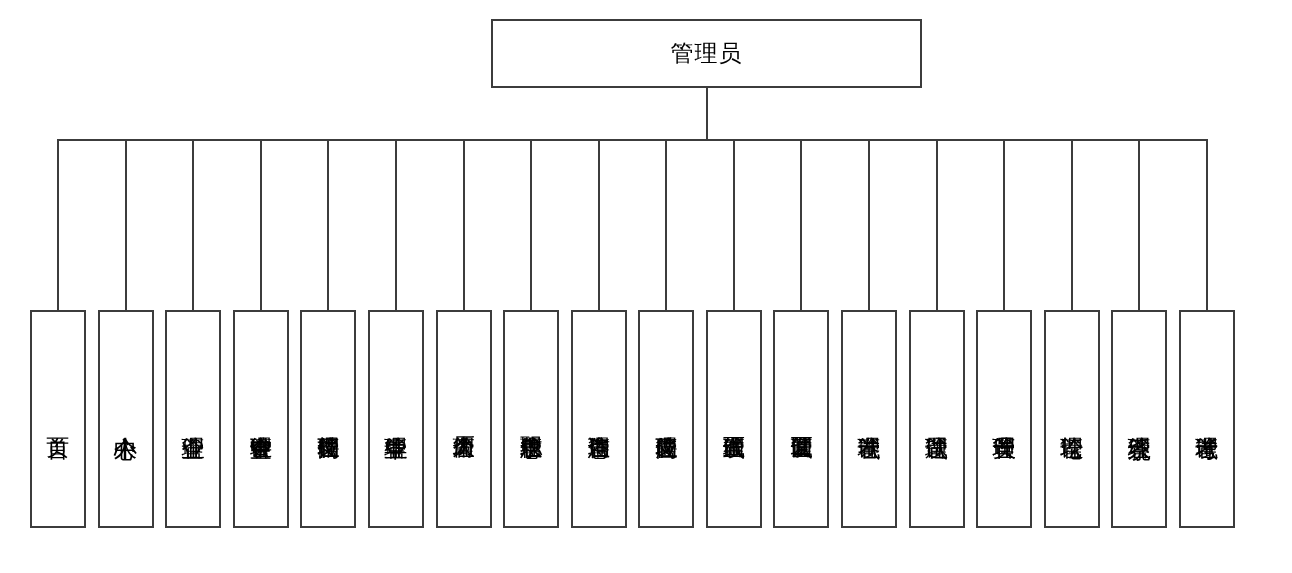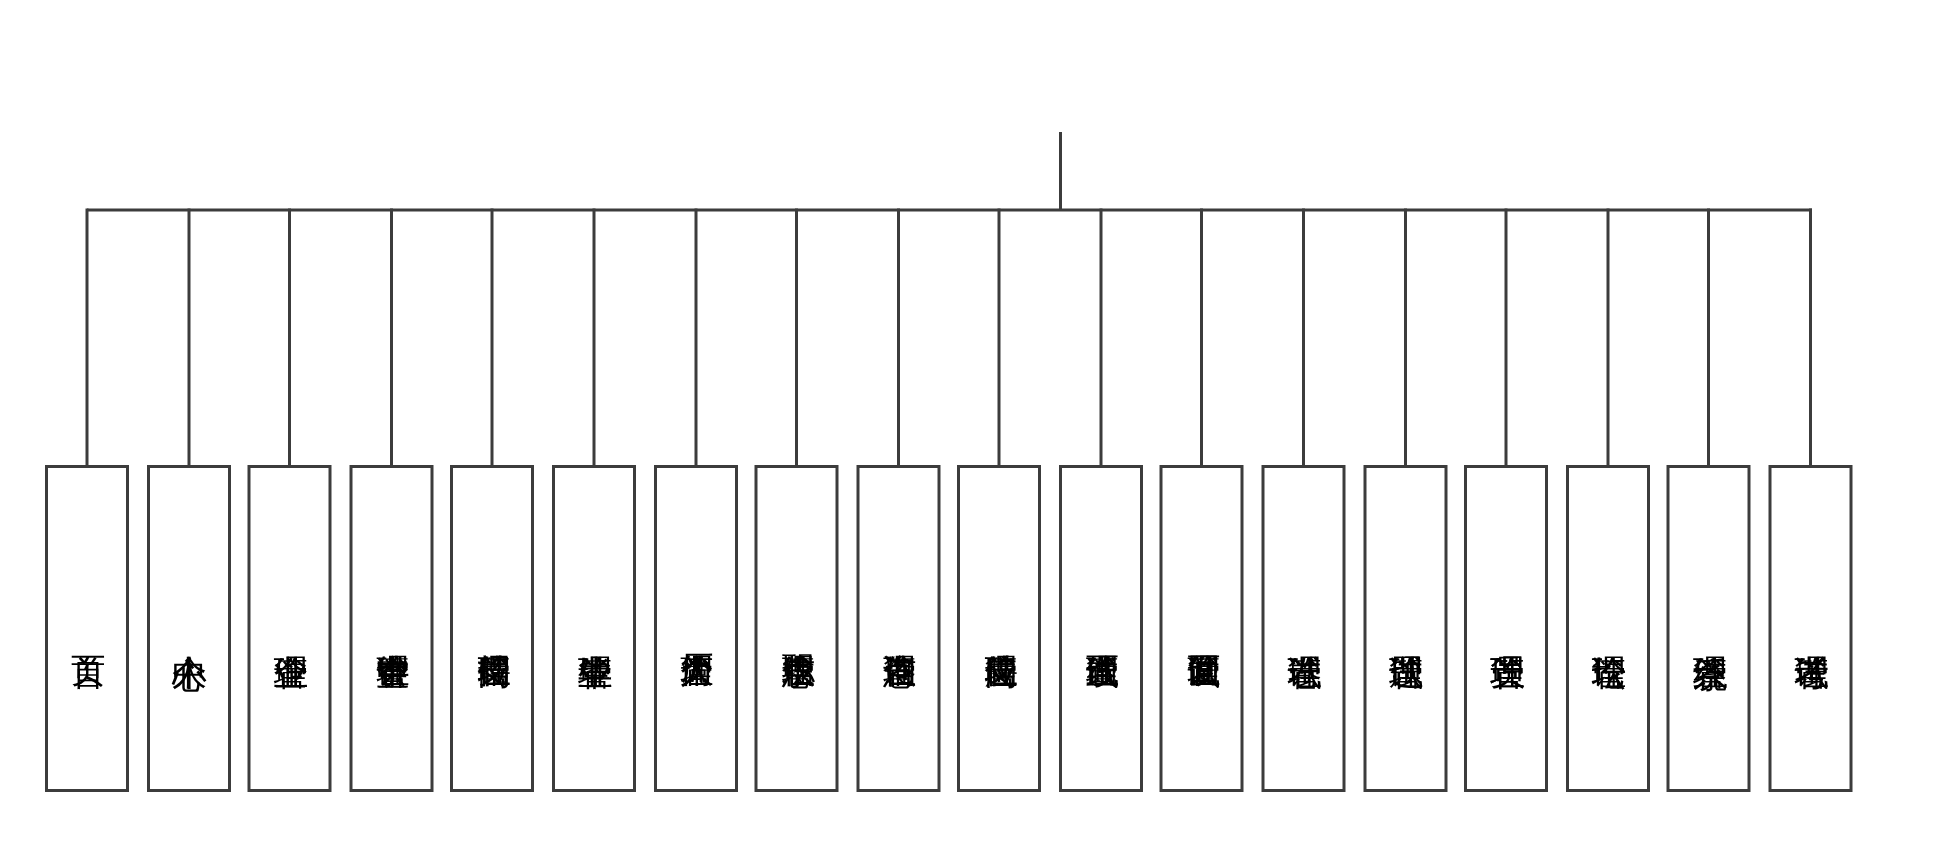--- a/index.html
+++ b/index.html
@@ -80,20 +80,23 @@
   .leaf-label.long {
     font-size: 22px;
     line-height: 1.38;
   }
 </style>
 </head>
 <body>
 
 <div id="canvas">
 
+  <div class="root-node">
+    <span class="root-label">管理员</span>
+  </div>
 
   <div class="vline" style="left:706px; top:88px; height:52px;"></div>
 
   <div class="hline" style="left:58px; top:139px; width:1150px;"></div>
 
   <div id="leaf-layer">
       <div class="vline" style="left: 57px; top: 139px; height: 171px;"></div>
       <div class="leaf-node" style="left: 30px;">
         <span class="leaf-label">首页</span>
       </div>

